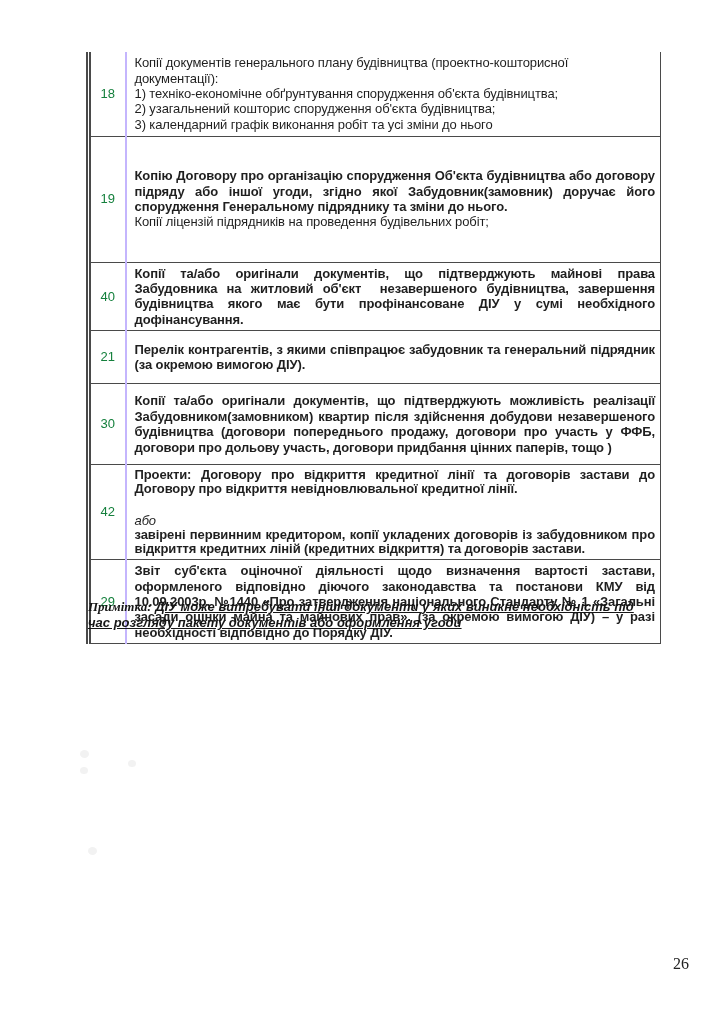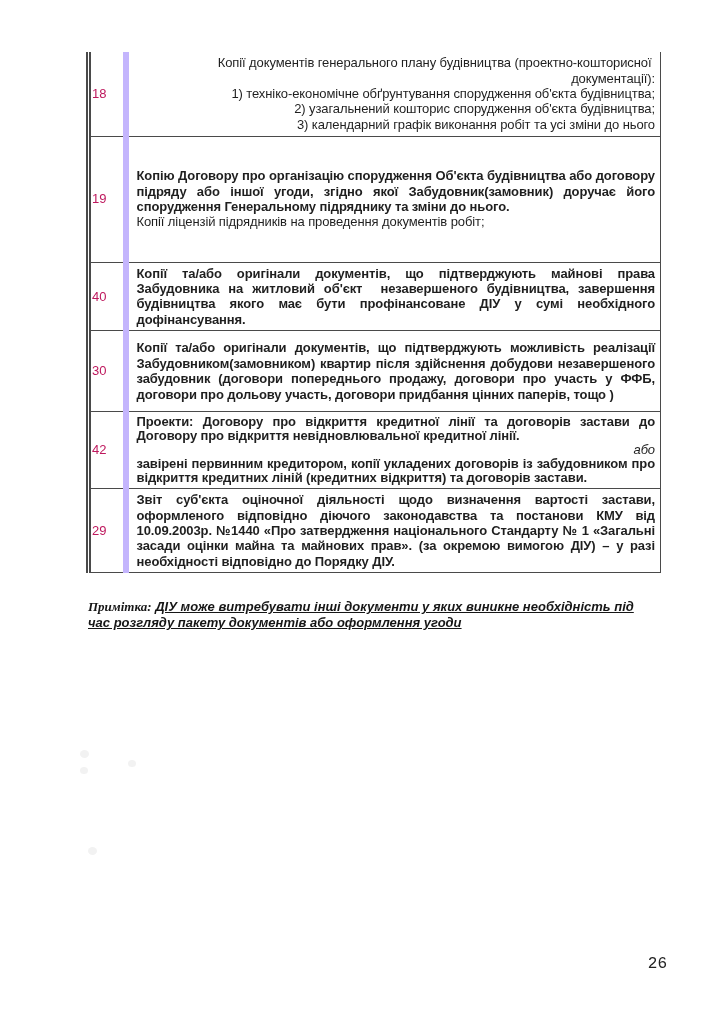--- a/index.html
+++ b/index.html
@@ -25,32 +25,32 @@
     border-top: none;
   }
   table.doc-table td {
     border-bottom: 1px solid #4a4a4a;
     vertical-align: middle;
     font-size: 13px;
     line-height: 15.4px;
     letter-spacing: -0.1px;
   }
   td.num {
-    border-right: 6px solid #c4b5fd;
-    text-align: left;
+    border-right: 2px solid #c4b5fd;
+    text-align: center;
     font-size: 17px;
     letter-spacing: 0;
-    color: #be185d;
+    color: #15803d;
   }
   td.content { padding: 3px 5px 3px 8px; }
-  .prelines { white-space: pre-line; text-align: right; }
+  .prelines { white-space: pre-line; text-align: left; }
   .just { text-align: justify; font-weight: bold; }
   .tight { line-height: 14.2px; }
   .tight div { line-height: 14px; }
-  .or-word { font-style: italic; text-align: right; }
+  .or-word { font-style: italic; text-align: left; margin-top: 18px; }
   .note {
     position: absolute;
     left: 88px;
     top: 599px;
     width: 554px;
     font-size: 13px;
     line-height: 16px;
     font-style: italic;
     color: #161616;
   }
@@ -60,23 +60,23 @@
     font-weight: 700;
   }
   .note-text {
     font-family: "Liberation Sans", sans-serif;
     font-style: italic;
     font-weight: bold;
     text-decoration: underline;
   }
   .page-number {
     position: absolute;
-    right: 57px;
+    right: 35px;
     top: 955px;
-    font-family: Liberation Mono, monospace;
+    font-family: Liberation Serif, serif;
     font-size: 16px;
     color: #222;
   }
   .scan-artifact {
     position: absolute;
     background: #f2f2f2;
     border-radius: 50%;
   }
 </style>
 </head>
@@ -98,36 +98,42 @@
 1) техніко-економічне обґрунтування спорудження об'єкта будівництва;
 2) узагальнений кошторис спорудження об'єкта будівництва;
 3) календарний графік виконання робіт та усі зміни до нього</div>
       </td>
     </tr>
 
     <tr style="height:126px">
       <td class="num">19</td>
       <td class="content">
         <div class="just">Копію Договору про організацію спорудження Об'єкта будівництва або договору підряду або іншої угоди, згідно якої Забудовник(замовник) доручає його спорудження Генеральному підряднику та зміни до нього.</div>
-        <div>Копії ліцензій підрядників на проведення документів робіт;</div>
+        <div>Копії ліцензій підрядників на проведення будівельних робіт;</div>
       </td>
     </tr>
 
     <tr style="height:56px">
       <td class="num">40</td>
       <td class="content">
         <div class="just">Копії та/або оригінали документів, що підтверджують майнові права Забудовника на житловий об'єкт&nbsp; незавершеного будівництва, завершення будівництва якого має бути профінансоване ДІУ у сумі необхідного дофінансування.</div>
       </td>
     </tr>
 
+    <tr style="height:53px">
+      <td class="num">21</td>
+      <td class="content">
+        <div class="just">Перелік контрагентів, з якими співпрацює забудовник та генеральний підрядник (за окремою вимогою ДІУ).</div>
+      </td>
+    </tr>
 
     <tr style="height:81px">
       <td class="num">30</td>
       <td class="content">
-        <div class="just">Копії та/або оригінали документів, що підтверджують можливість реалізації Забудовником(замовником) квартир після здійснення добудови незавершеного забудовник (договори попереднього продажу, договори про участь у ФФБ, договори про дольову участь, договори придбання цінних паперів, тощо )</div>
+        <div class="just">Копії та/або оригінали документів, що підтверджують можливість реалізації Забудовником(замовником) квартир після здійснення добудови незавершеного будівництва (договори попереднього продажу, договори про участь у ФФБ, договори про дольову участь, договори придбання цінних паперів, тощо )</div>
       </td>
     </tr>
 
     <tr style="height:72px">
       <td class="num">42</td>
       <td class="content tight">
         <div class="just">Проекти: Договору про відкриття кредитної лінії та договорів застави до Договору про відкриття невідновлювальної кредитної лінії.</div>
         <div class="or-word">або</div>
         <div class="just">завірені первинним кредитором, копії укладених договорів із забудовником про відкриття кредитних ліній (кредитних відкриття) та договорів застави.</div>
       </td>

